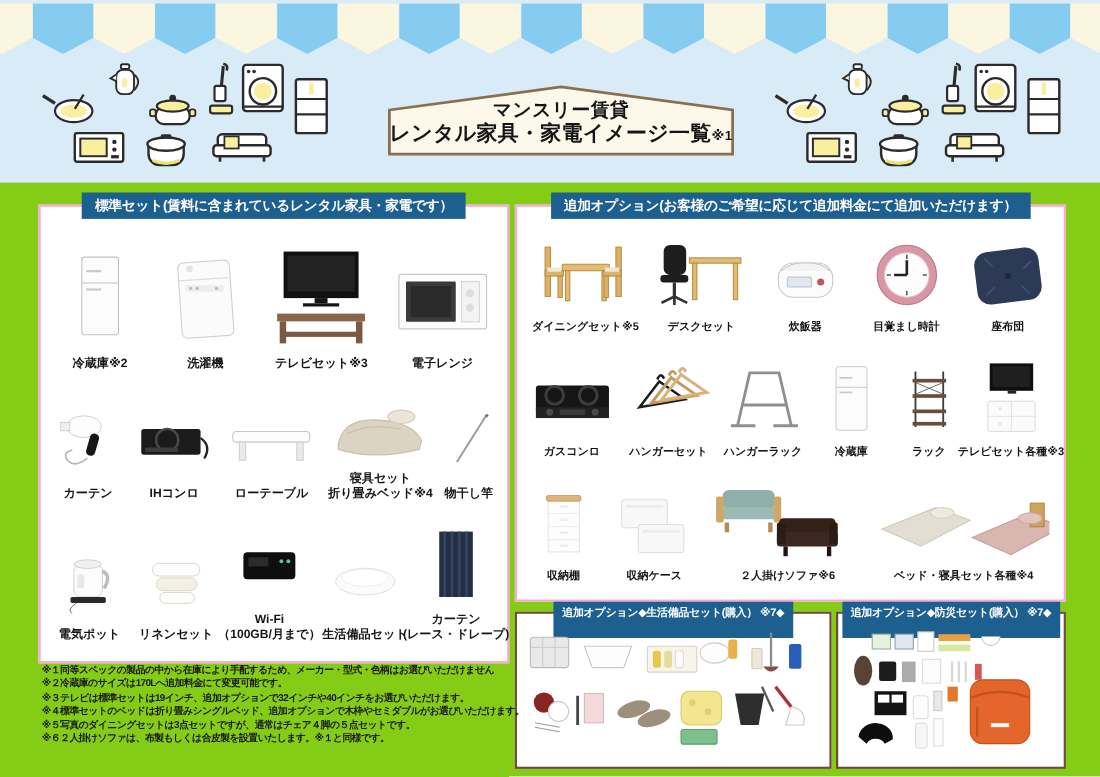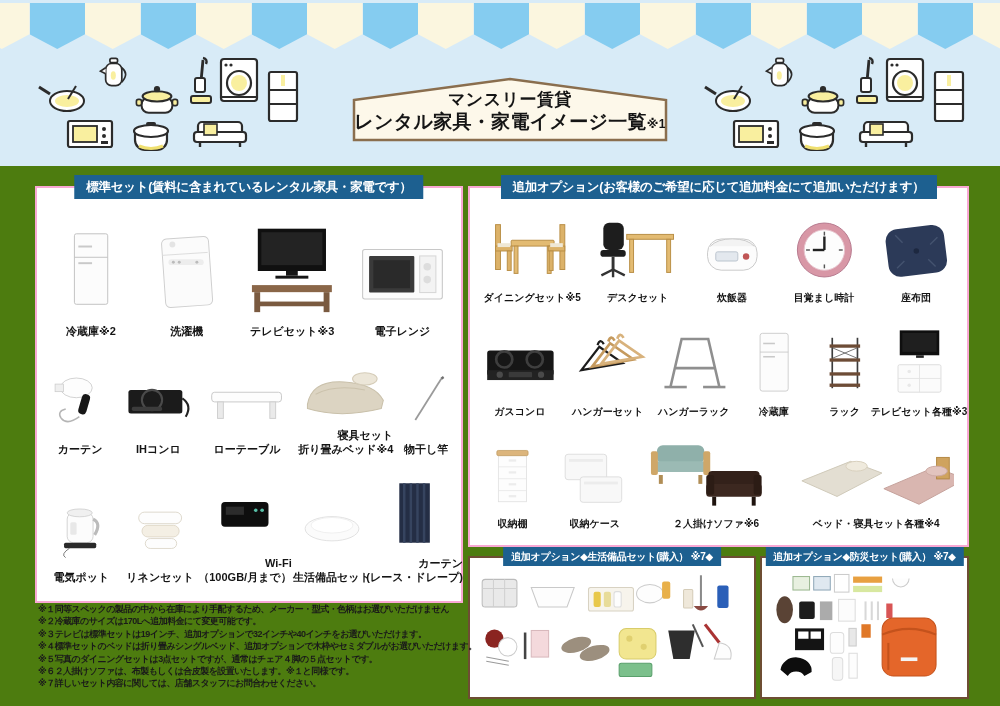--- a/index.html
+++ b/index.html
@@ -1,42 +1,42 @@
 <!DOCTYPE html>
 <html><head>
 <meta charset="utf-8">
 <style>
   html,body{margin:0;padding:0;background:#fff;}
-  #canvas{position:relative;width:1000px;height:706px;background:#4d7c0f;overflow:hidden;
+  #canvas{position:relative;width:1000px;height:706px;background:#84cc16;overflow:hidden;
           font-family:"Liberation Sans","DejaVu Sans",sans-serif;color:#151515;}
   
   .header{position:absolute;left:0;top:0;width:1000px;height:166px;background:#d8ebf7;}
   .awning{position:absolute;left:-26px;top:3px;display:flex;}
   .pennant{width:55.5px;height:46px;clip-path:polygon(0 0,100% 0,100% 68%,50% 100%,0 68%);}
   .pennant.blue{background:#85ccf0;}
   .pennant.cream{background:#fbf6df;}
   .icon-cluster{position:absolute;top:52px;width:264px;height:104px;}
   .icon-cluster svg{position:absolute;overflow:visible;}
   
   .title-banner{position:absolute;left:352px;top:76px;width:316px;height:66px;}
   .title-banner .txt{position:absolute;left:0;top:14px;width:316px;text-align:center;}
   .t1{font-size:17px;font-weight:700;line-height:20px;letter-spacing:.5px;}
   .t2{font-size:19px;font-weight:700;line-height:24px;letter-spacing:.3px;}
   .t-note{font-size:12px;font-weight:700;}
   
   .panel{position:absolute;background:#fff;border:2px solid #f9a8d4;}
   .tab{position:absolute;top:-13px;left:50%;transform:translateX(-50%);background:#1d6090;
        color:#fff;font-weight:700;white-space:nowrap;padding:4px 12px 3px;font-size:12.5px;letter-spacing:-.3px;}
-  .tab.small{font-size:10px;padding:3px 8px 2px;letter-spacing:-.3px;top:-11px;}
+  .tab.small{font-size:10px;padding:3px 8px 16px;letter-spacing:-.3px;top:-11px;}
   .rows{position:absolute;left:0;top:0;width:100%;padding-top:14px;box-sizing:border-box;}
   .row{display:flex;align-items:flex-end;padding:0 6px;}
   .cell{flex:1;min-width:0;display:flex;flex-direction:column;align-items:center;justify-content:flex-end;}
   .img{width:100%;display:flex;align-items:flex-end;justify-content:center;}
   .img svg{width:92%;height:100%;}
-  .label{font-size:11px;font-weight:700;text-align:right;line-height:13.5px;white-space:pre;margin-top:2px;overflow:visible;}
+  .label{font-size:11px;font-weight:700;text-align:center;line-height:13.5px;white-space:pre;margin-top:2px;overflow:visible;}
   .opt .label{font-size:10px;line-height:13px;}
   
   .footnotes{position:absolute;left:38px;top:603px;width:430px;}
   .fn{font-size:9px;font-weight:600;letter-spacing:-.55px;line-height:12.4px;color:#1a1a1a;white-space:nowrap;}
   
   .bbox{position:absolute;background:#fff;border:2px solid #6e4d33;}
   .bbox .collage{position:absolute;left:4px;top:12px;right:4px;bottom:4px;}
   .bbox svg{width:100%;height:100%;}
 </style>
 </head>
@@ -690,16 +690,15 @@
     </div>
   </div>
 
   <div class="footnotes">
     <div class="fn">※１同等スペックの製品の中から在庫により手配するため、メーカー・型式・色柄はお選びいただけません</div>
     <div class="fn">※２冷蔵庫のサイズは170Lへ追加料金にて変更可能です。</div>
     <div class="fn">※３テレビは標準セットは19インチ、追加オプションで32インチや40インチをお選びいただけます。</div>
     <div class="fn">※４標準セットのベッドは折り畳みシングルベッド、追加オプションで木枠やセミダブルがお選びいただけます。</div>
     <div class="fn">※５写真のダイニングセットは3点セットですが、通常はチェア４脚の５点セットです。</div>
     <div class="fn">※６２人掛けソファは、布製もしくは合皮製を設置いたします。※１と同様です。</div>
-    <div class="fn">※７詳しいセット内容に関しては、店舗スタッフにお問合わせください。</div>
   </div>
 
 </div>
 
 </body></html>

